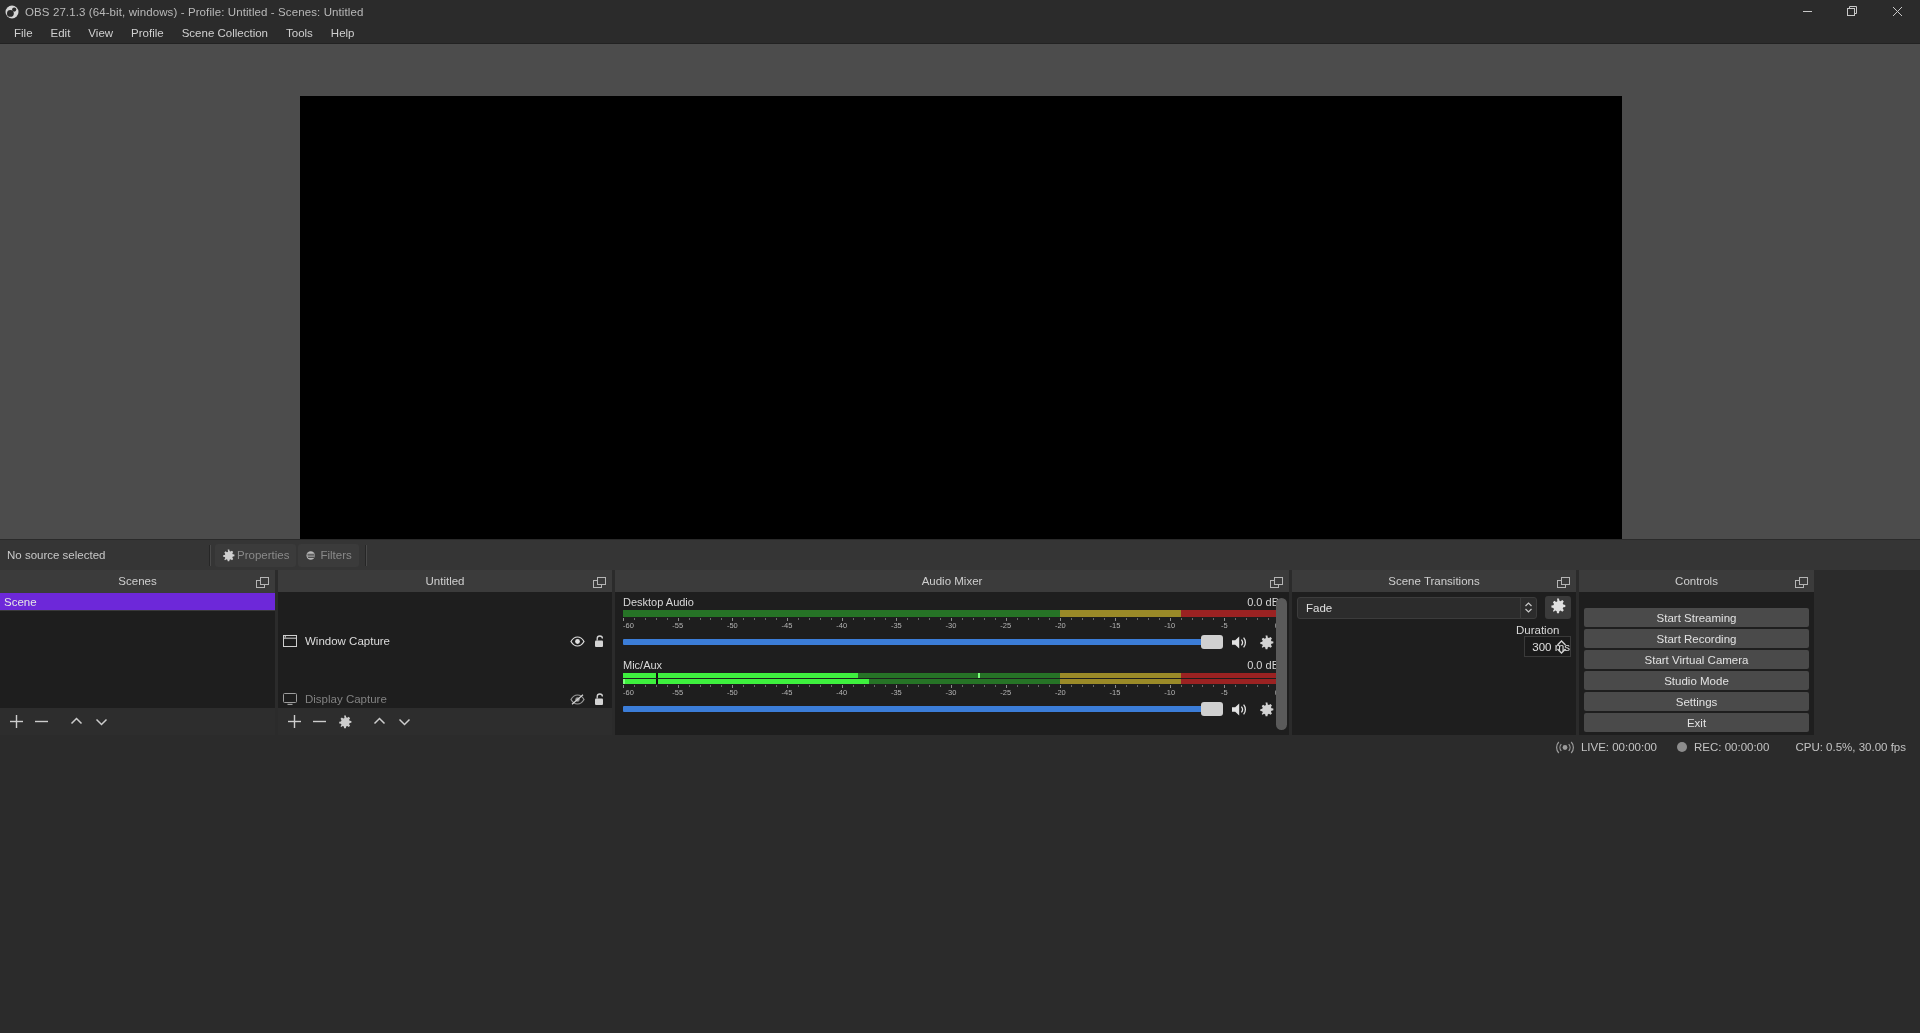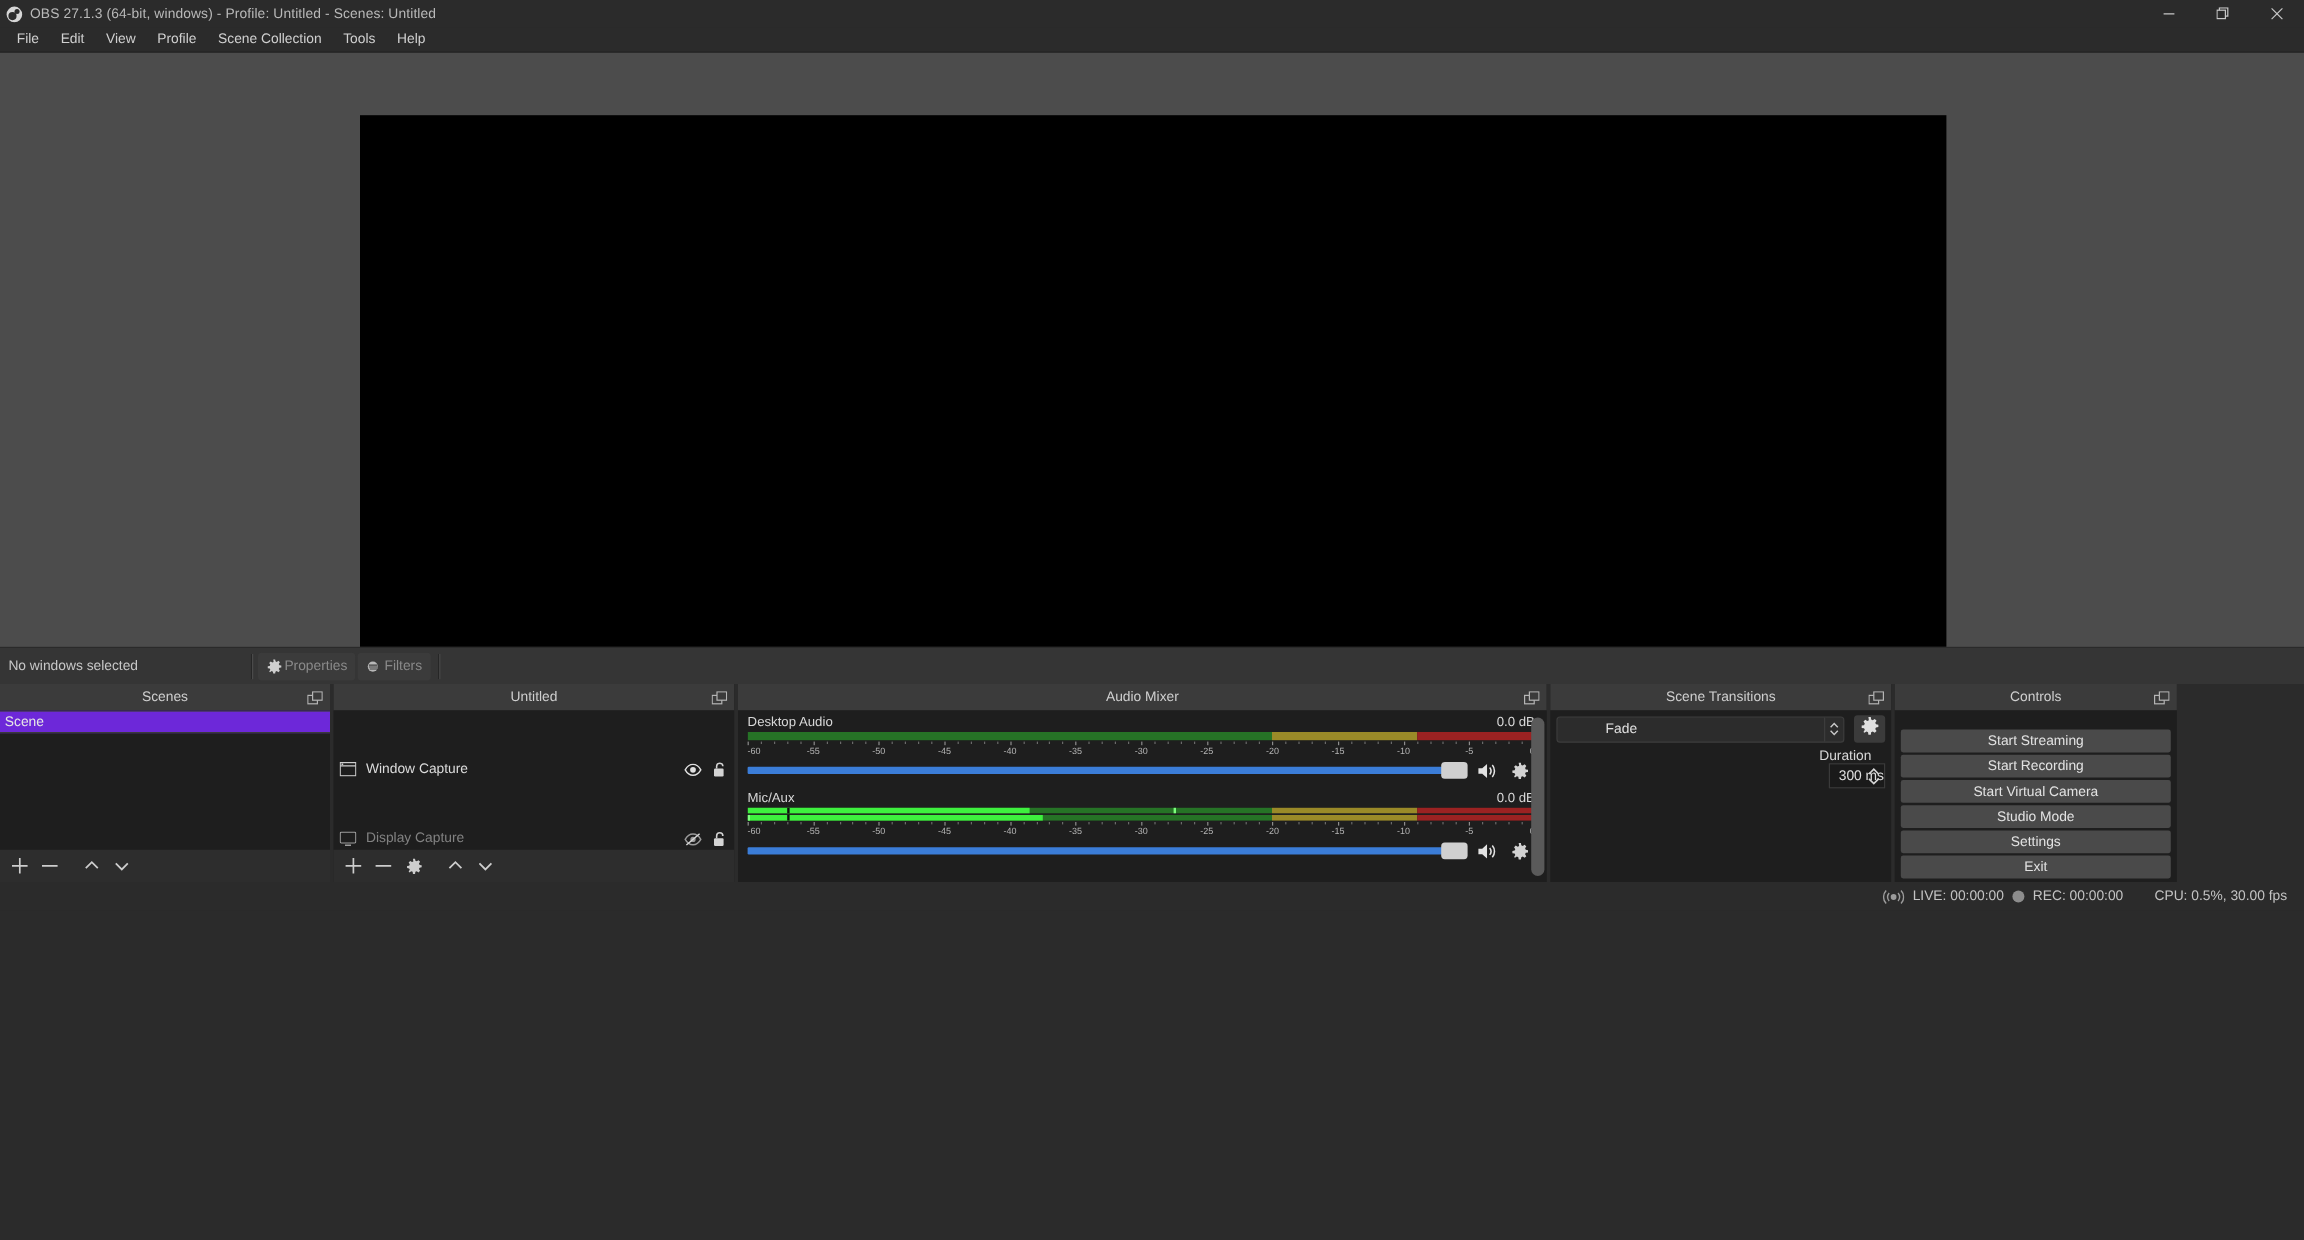--- a/index.html
+++ b/index.html
@@ -111,21 +111,21 @@
   .sliderknob { position: absolute; right: -14px; top: -4px; width: 22px; height: 14px; background: #d0d0d0; border-radius: 3px; }
   .mixicon { width: 26px; display: flex; justify-content: center; align-items: center; }
   .vscroll { position: absolute; right: 2px; top: 4px; width: 11px; bottom: 4px; }
   .vscrollthumb { position: absolute; left: 0; top: 2px; width: 11px; height: 132px; background: #5a5a5a; border-radius: 6px; }
 
   
   .dock-trans { width: 287px; }
   .transbody { padding: 4px 5px; }
   .combo {
     height: 22px; background: #2c2c2c; border: 1px solid #3c3c3c; border-radius: 3px;
-    display: flex; align-items: center; position: relative; padding-left: 32px;
+    display: flex; align-items: center; position: relative;
   }
   .comborow { display: flex; align-items: center; gap: 4px; }
   .combo .cval { font-size: 11.5px; color: #e0e0e0; padding-left: 8px; flex: 1 1 auto; }
   .spin { width: 16px; height: 20px; border-left: 1px solid #3c3c3c; display: flex; flex-direction: column;
           align-items: center; justify-content: center; gap: 1px; }
   .gearbtn { width: 26px; height: 23px; display: flex; align-items: center; justify-content: center;
              background: #3b3b3b; border-radius: 3px; margin-left: 4px; }
   .durrow { display: flex; align-items: flex-end; margin-top: 5px; flex-direction: column; }
   .durlabel { font-size: 11.5px; color: #d8d8d8; width: 57px; padding-left: 2px; }
   .durfield {
@@ -144,21 +144,21 @@
     align-items: center; justify-content: center; font-size: 11.5px; color: #e2e2e2;
   }
 
   
   .statusbar {
     flex: 0 0 24px; height: 24px; background: #2b2b2b; display: flex; align-items: center;
     justify-content: flex-end; padding-right: 14px; gap: 0px;
   }
   .statusgrp { display: flex; align-items: center; font-size: 11.5px; color: #c3c3c3; }
   .recdot { width: 10px; height: 10px; border-radius: 50%; background: #8d8d8d; margin-right: 7px; }
-  .livegrp { margin-right: 7px; }
+  .livegrp { margin-right: 20px; }
   .recgrp { margin-right: 26px; }
 </style>
 </head>
 <body>
 
 <div class="app">
 
   <div class="titlebar">
     <span class="obs-logo">
       <svg width="14" height="14" viewBox="0 0 14 14">
@@ -197,21 +197,21 @@
     <div class="menuitem">Scene Collection</div>
     <div class="menuitem">Tools</div>
     <div class="menuitem">Help</div>
   </div>
 
   <div class="previewwrap">
     <div class="canvas"></div>
   </div>
 
   <div class="sourcestrip">
-    <span class="nosource">No windows selected</span>
+    <span class="nosource">No source selected</span>
     <span class="vsep"></span>
     <div class="stripbtn">
       <span>
         <svg width="13" height="13" viewBox="0 0 16 16">
           <path fill="#cfcfcf" d="M8 5.1A2.9 2.9 0 1 0 8 10.9 2.9 2.9 0 1 0 8 5.1zM8 6.6a1.4 1.4 0 1 1 0 2.8 1.4 1.4 0 0 1 0-2.8z"></path>
           <path fill="#cfcfcf" d="M7 0.6h2l.3 2 1.3.6 1.7-1.1 1.5 1.5-1.1 1.7.6 1.3 2 .3v2l-2 .3-.6 1.3 1.1 1.7-1.5 1.5-1.7-1.1-1.3.6-.3 2h-2l-.3-2-1.3-.6-1.7 1.1L2.9 12.9l1.1-1.7-.6-1.3-2-.3v-2l2-.3.6-1.3L2.9 4.3 4.4 2.8l1.7 1.1 1.3-.6z"></path>
         </svg>
       </span>
       <span>Properties</span>
     </div>

